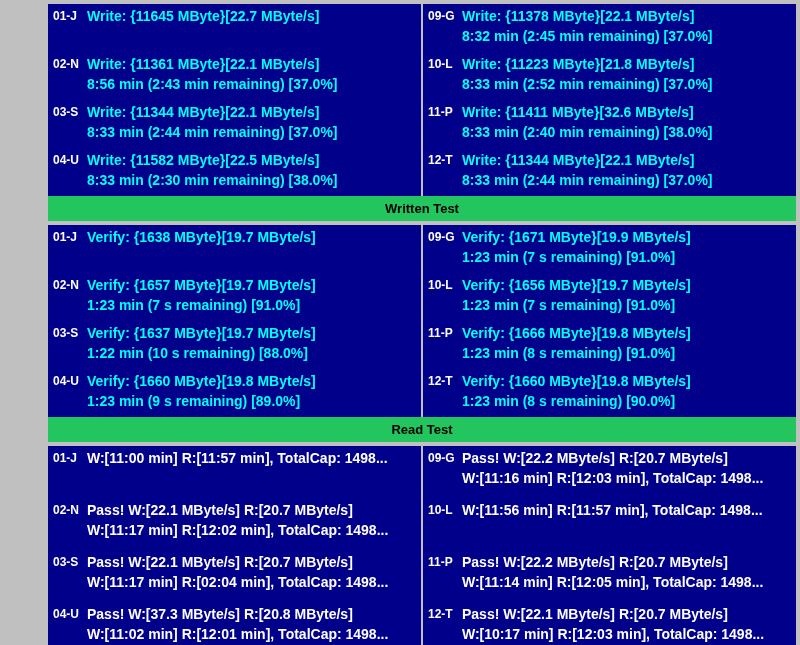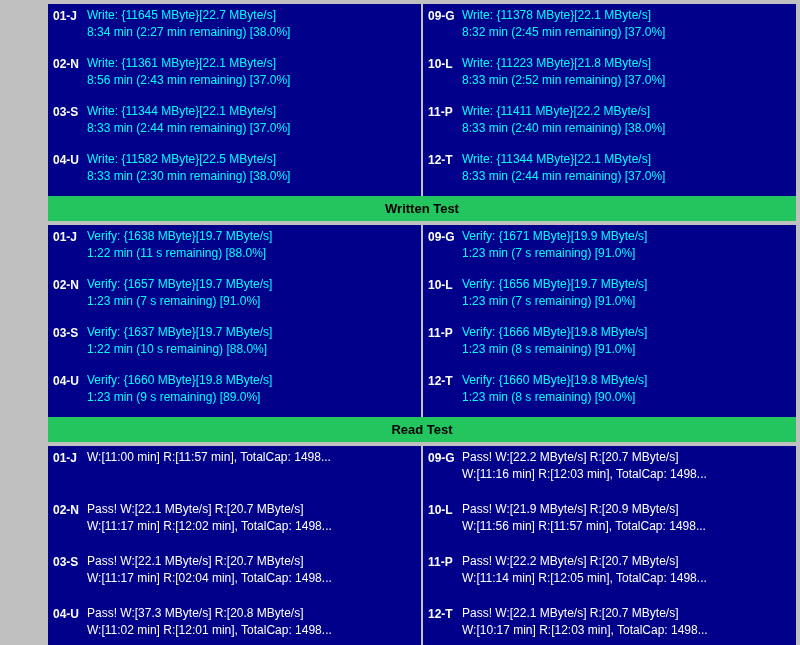--- a/index.html
+++ b/index.html
@@ -35,23 +35,24 @@
     }
     .cell-label {
       color: white;
       font-weight: bold;
       font-size: 12px;
       min-width: 28px;
       padding-top: 2px;
     }
     .cell-content {
       flex: 1;
-      font-size: 12px;
+      font-size: 14px;
       color: #00FFFF;
       line-height: 1.4;
+      font-weight: bold;
     }
     .section-header {
       text-align: center;
       padding: 5px 0;
       font-size: 13px;
       font-weight: bold;
       color: black;
       background: #22c55e;
     }
     .cell-pass {
@@ -73,21 +74,20 @@
 <div class="main-container">
 
   <div class="section">
     <div class="grid">
 
       <div>
         <div class="cell">
           <span class="cell-label">01-J</span>
           <div class="cell-content">
             <div>Write: {11645 MByte}[22.7 MByte/s]</div>
-            <div>8:34 min (2:27 min remaining)  [38.0%]</div>
           </div>
         </div>
         <div class="cell">
           <span class="cell-label">02-N</span>
           <div class="cell-content">
             <div>Write: {11361 MByte}[22.1 MByte/s]</div>
             <div>8:56 min (2:43 min remaining)  [37.0%]</div>
           </div>
         </div>
         <div class="cell">
@@ -117,21 +117,21 @@
         <div class="cell">
           <span class="cell-label">10-L</span>
           <div class="cell-content">
             <div>Write: {11223 MByte}[21.8 MByte/s]</div>
             <div>8:33 min (2:52 min remaining)  [37.0%]</div>
           </div>
         </div>
         <div class="cell">
           <span class="cell-label">11-P</span>
           <div class="cell-content">
-            <div>Write: {11411 MByte}[22.2 MByte/s]</div>
+            <div>Write: {11411 MByte}[32.6 MByte/s]</div>
             <div>8:33 min (2:40 min remaining)  [38.0%]</div>
           </div>
         </div>
         <div class="cell">
           <span class="cell-label">12-T</span>
           <div class="cell-content">
             <div>Write: {11344 MByte}[22.1 MByte/s]</div>
             <div>8:33 min (2:44 min remaining)  [37.0%]</div>
           </div>
         </div>
@@ -144,21 +144,20 @@
   </div>
 
   <div class="section">
     <div class="grid">
 
       <div>
         <div class="cell">
           <span class="cell-label">01-J</span>
           <div class="cell-content">
             <div>Verify: {1638 MByte}[19.7 MByte/s]</div>
-            <div>1:22 min (11 s remaining)   [88.0%]</div>
           </div>
         </div>
         <div class="cell">
           <span class="cell-label">02-N</span>
           <div class="cell-content">
             <div>Verify: {1657 MByte}[19.7 MByte/s]</div>
             <div>1:23 min (7 s remaining)   [91.0%]</div>
           </div>
         </div>
         <div class="cell">
@@ -251,21 +250,20 @@
         <div class="cell-pass">
           <span class="cell-label">09-G</span>
           <div class="cell-content">
             <div>Pass! W:[22.2 MByte/s] R:[20.7 MByte/s]</div>
             <div>W:[11:16 min] R:[12:03 min], TotalCap: 1498...</div>
           </div>
         </div>
         <div class="cell-pass">
           <span class="cell-label">10-L</span>
           <div class="cell-content">
-            <div>Pass! W:[21.9 MByte/s] R:[20.9 MByte/s]</div>
             <div>W:[11:56 min] R:[11:57 min], TotalCap: 1498...</div>
           </div>
         </div>
         <div class="cell-pass">
           <span class="cell-label">11-P</span>
           <div class="cell-content">
             <div>Pass! W:[22.2 MByte/s] R:[20.7 MByte/s]</div>
             <div>W:[11:14 min] R:[12:05 min], TotalCap: 1498...</div>
           </div>
         </div>

